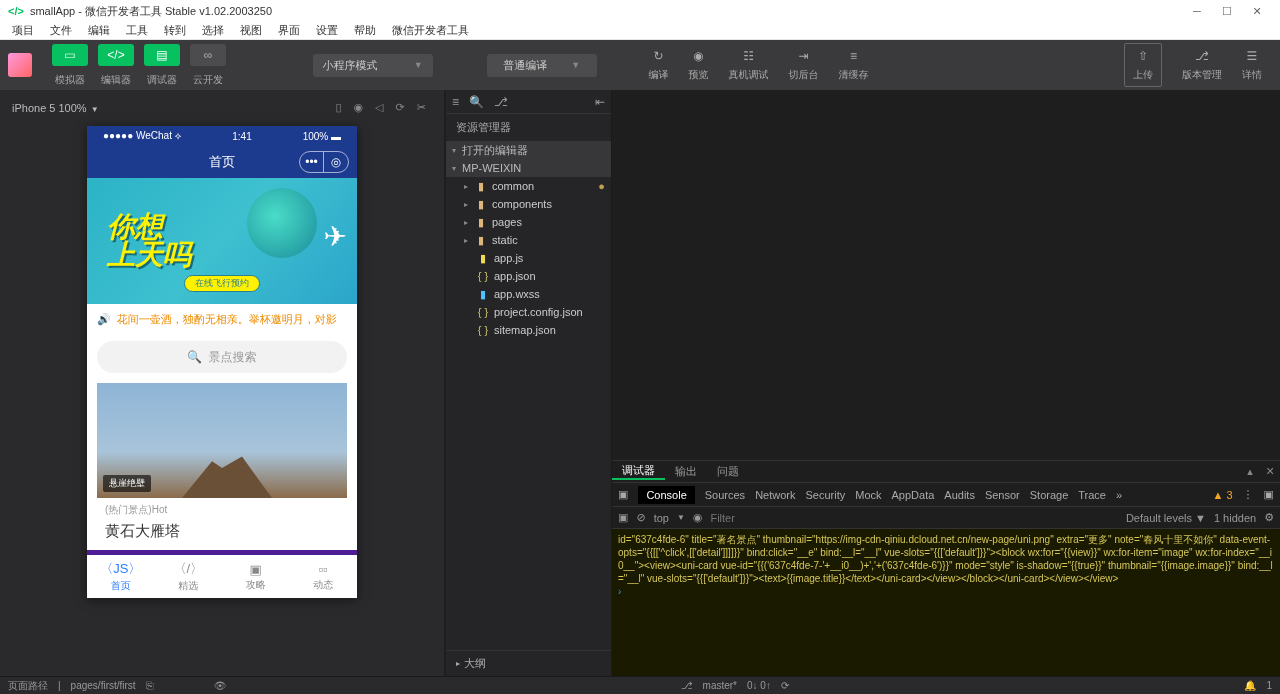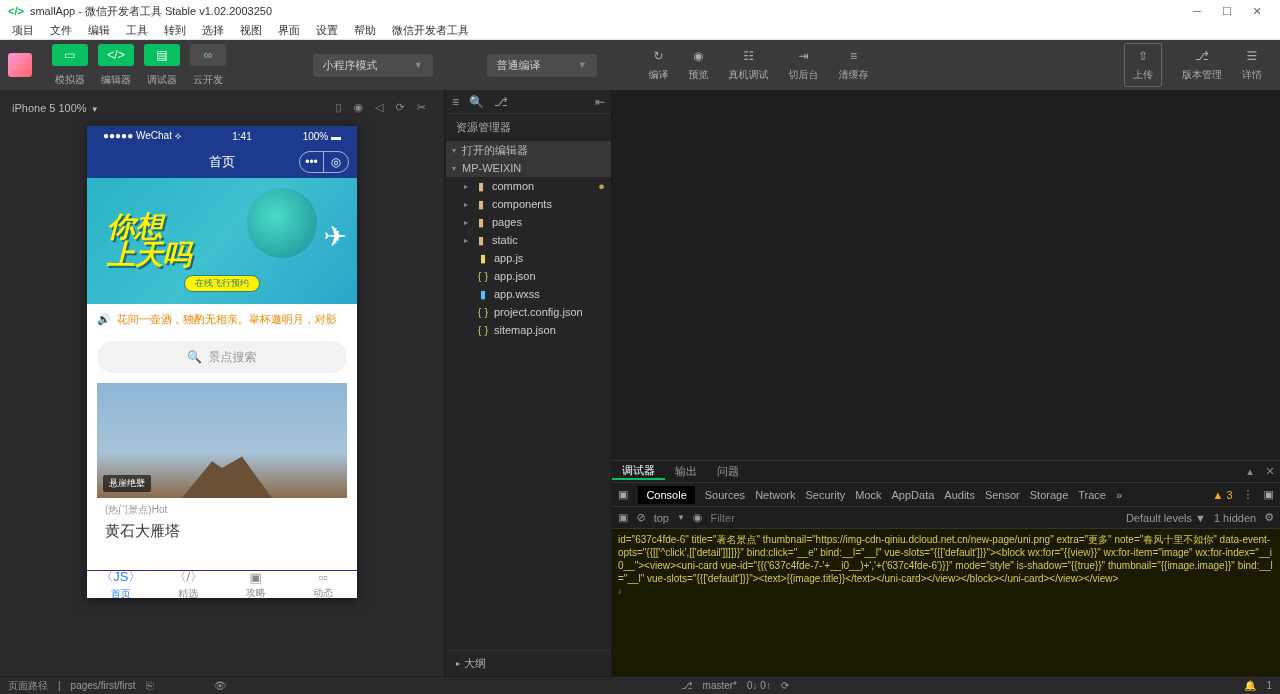--- a/index.html
+++ b/index.html
@@ -42,21 +42,21 @@
 .banner .planet { position: absolute; right: 40px; top: 10px; width: 70px; height: 70px; border-radius: 50%; background: radial-gradient(circle at 40% 40%, #4addc8, #1a8b9a); }
 .banner .plane { position: absolute; right: 10px; top: 42px; color: #fff; font-size: 28px; }
 .notice { padding: 8px 10px; background: #fff; color: #ec8a00; font-size: 11px; display: flex; align-items: center; gap: 6px; }
 .search { margin: 6px 10px; background: #f2f2f2; border-radius: 18px; height: 32px; display: flex; align-items: center; justify-content: center; color: #999; font-size: 12px; gap: 6px; }
 .card { margin: 4px 10px 0; flex: 1; display: flex; flex-direction: column; overflow: hidden; }
 .card .img { height: 115px; background: linear-gradient(180deg,#8eb5d6 0%,#a8c4da 60%,#8b6b4a 100%); position: relative; }
 .card .img::after { content:""; position:absolute; bottom:0; left:30%; width:40%; height:40%; background:#6b5038; clip-path: polygon(10% 100%,40% 20%,50% 35%,70% 10%,100% 100%);}
 .card .tag { position: absolute; bottom: 6px; left: 6px; background: rgba(0,0,0,.6); color: #fff; font-size: 9px; padding: 2px 6px; border-radius: 2px; }
 .card .meta { padding: 5px 8px; font-size: 10px; color: #999; }
 .card .ttl { padding: 0 8px 5px; font-size: 15px; color: #333; }
-.tabbar { height: 28px; border-top: 1px solid #4c1d95; display: flex; background: #fff; }
+.tabbar { height: 48px; border-top: 5px solid #4c1d95; display: flex; background: #fff; }
 .tabbar .tb { flex: 1; display: flex; flex-direction: column; align-items: center; justify-content: center; font-size: 10px; color: #888; gap: 1px; }
 .tabbar .tb.on { color: #2b7cff; }
 .tabbar .tb .ti { font-size: 13px; }
 .vsplit { width: 2px; background: #1e1e1e; }
 .mid-panel { width: 166px; background: #252527; display: flex; flex-direction: column; border-right: 1px solid #1a1a1a; }
 .mid-head { height: 24px; display: flex; align-items: center; padding: 0 6px; gap: 10px; color: #999; border-bottom: 1px solid #333; }
 .mid-head .sp { flex: 1; }
 .mid-head span { cursor: pointer; }
 .explorer-title { padding: 6px 10px; font-size: 11px; color: #aaa; }
 .tree { font-size: 11px; color: #ccc; }
@@ -140,21 +140,21 @@
           <div class="ico">∞</div>
           <div class="lbl">云开发</div>
         </div>
     </div>
     <div style="flex:0.3"></div>
     <div class="select" style="width:120px;justify-content:space-between">
         <span>小程序模式</span>
         <span class="arr">▼</span>
       </div>
     <div style="width:30px"></div>
-    <div class="select" style="width:110px;justify-content:space-between">
+    <div class="select" style="width:110px;justify-content:center">
         <span>普通编译</span>
         <span class="arr">▼</span>
       </div>
     <div style="width:30px"></div>
     <div class="rbtn">
         <div class="rico">↻</div>
         <div class="rlbl">编译</div>
       </div>
     <div class="rbtn">
         <div class="rico">◉</div>

